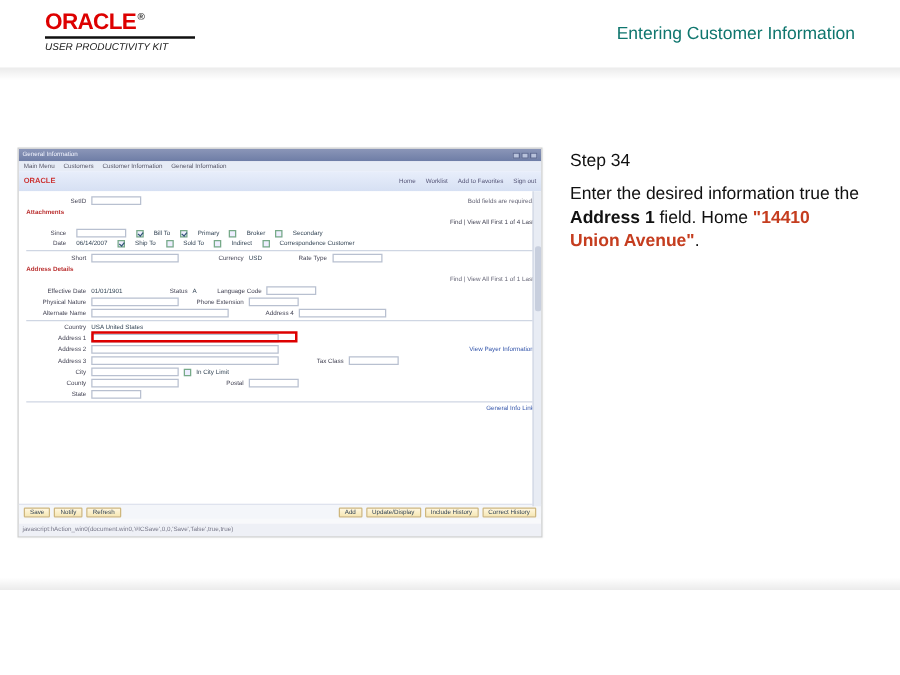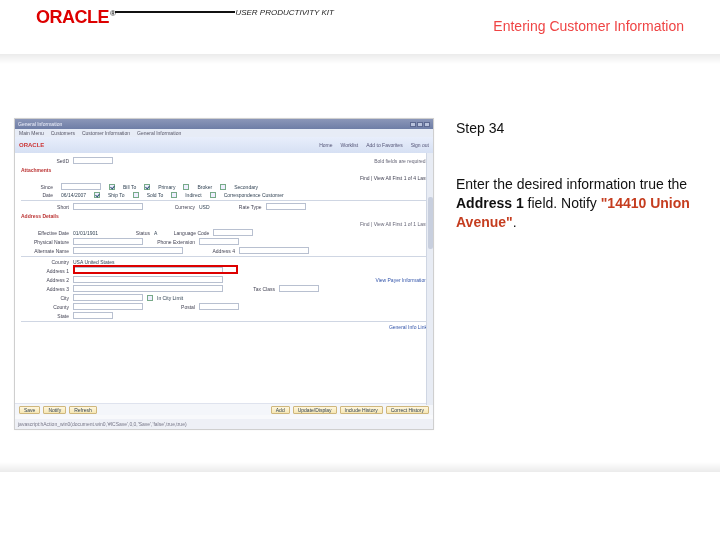--- a/index.html
+++ b/index.html
@@ -15,29 +15,29 @@
     position: absolute;
     top: 8px;
     left: 0;
     right: 0;
     height: 46px;
     display: flex;
     align-items: flex-start;
     justify-content: space-between;
     padding: 0 36px;
   }
-  .logo-block { display: flex; flex-direction: row; }
+  .logo-block { display: flex; flex-direction: column; }
   .logo-oracle {
     font-size: 18px; font-weight: 700; color: #d00; line-height: 1;
     letter-spacing: -0.5px;
   }
   .logo-oracle sup { font-size: 8px; color:#333; margin-left:1px;}
   .logo-hr { border:0; border-top:2px solid #111; width:120px; margin:3px 0 2px;}
   .logo-upk { font-size: 8px; color:#222;font-style:italic; }
-  .page-title { font-size: 14px; color: #ef4444; margin-top: 10px; }
+  .page-title { font-size: 14px; color: #0f766e; margin-top: 10px; }
   .header-shadow {
     position:absolute; top:54px; left:0; right:0; height:10px;
     background: linear-gradient(to bottom, rgba(0,0,0,0.08), rgba(0,0,0,0));
   }
 
   .content {
     position:absolute; top:118px; left:0; right:0; bottom:110px;
     display:flex;
   }
   .screenshot-pane {
@@ -86,21 +86,21 @@
   }
   .bbtn{height:8px;padding:0 4px;border:0.5px solid #cfb77d;background:linear-gradient(#fff7df,#f6e7b4);border-radius:1px}
   .statusbar{position:absolute;left:0;right:0;bottom:0;height:10px;background:#eef0f6;color:#778;padding:0 3px;display:flex;align-items:center}
   .scrollbar{position:absolute;right:0;top:34px;bottom:24px;width:7px;background:#e8ecf4;border-left:0.5px solid #cfd6e3}
   .scroll-thumb{position:absolute;left:1px;width:5px;top:44px;height:52px;background:#c8cfde;border-radius:2px}
 
   .instruction-pane{
     flex:1; padding:2px 30px 0 22px;
     font-size:14px; color:#111;
   }
-  .step-label{margin-bottom:39px}
+  .step-label{margin-bottom:9px}
   .instr-line{line-height:1.35}
   .instr-line b{font-weight:700}
   .instr-quote{color:#c53d1f;font-weight:700}
 
   .footer-shadow{
     position:absolute;left:0;right:0;bottom:68px;height:10px;
     background:linear-gradient(to top,rgba(0,0,0,.08),rgba(0,0,0,0));
   }
   .footer-bar{position:absolute;left:0;right:0;bottom:0;height:68px;background:#fff}
 </style>
@@ -278,19 +278,19 @@
       <span>javascript:hAction_win0(document.win0,'#ICSave',0,0,'Save','false',true,true)</span>
     </div>
     <div class="scrollbar">
       <div class="scroll-thumb"></div>
     </div>
   </div>
 
   <div class="instruction-pane">
     <div class="step-label">Step 34</div>
     <div class="instr-line">
-      <span>Enter the desired information true the </span><b>Address 1</b><span> field. Notify </span><span class="instr-quote">"14410 Union Avenue"</span><span>.</span>
+      <span>Enter the desired information true the </span><b>Address 1</b><span> field. Home </span><span class="instr-quote">"14410 Union Avenue"</span><span>.</span>
     </div>
   </div>
 </div>
 
 <div class="footer-shadow"></div>
 <div class="footer-bar"></div>
 
 </body></html>

